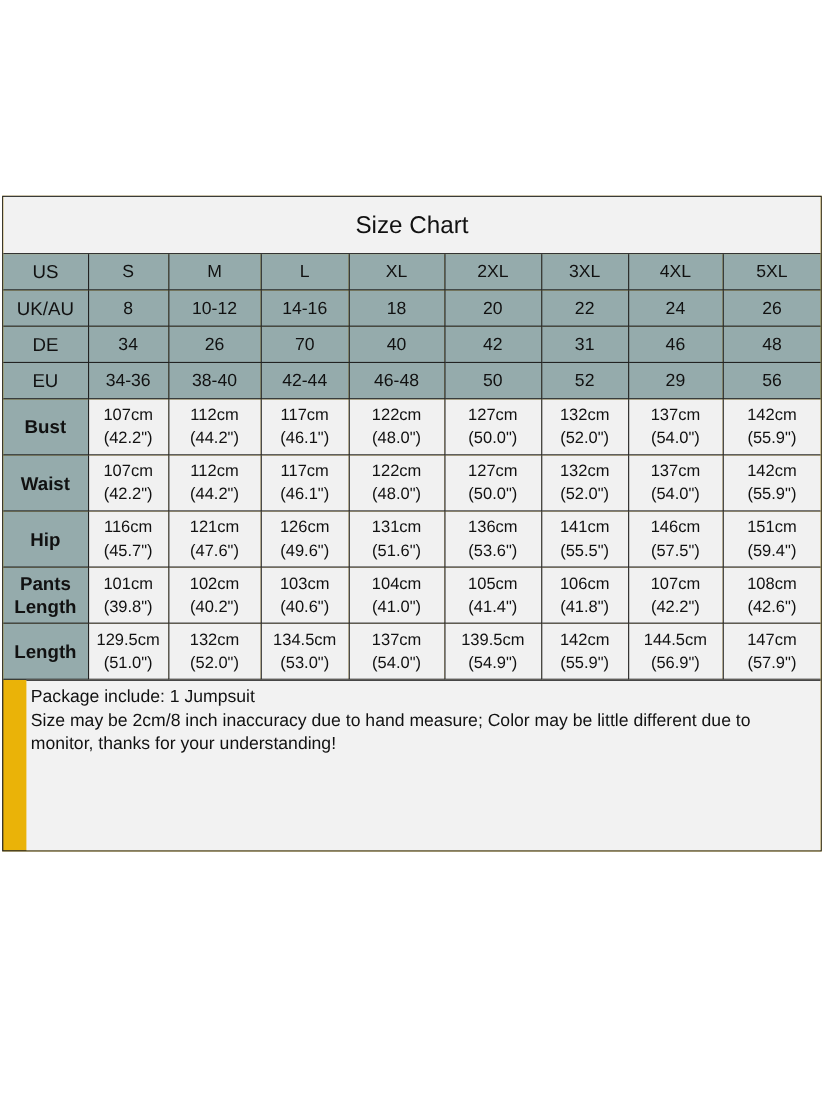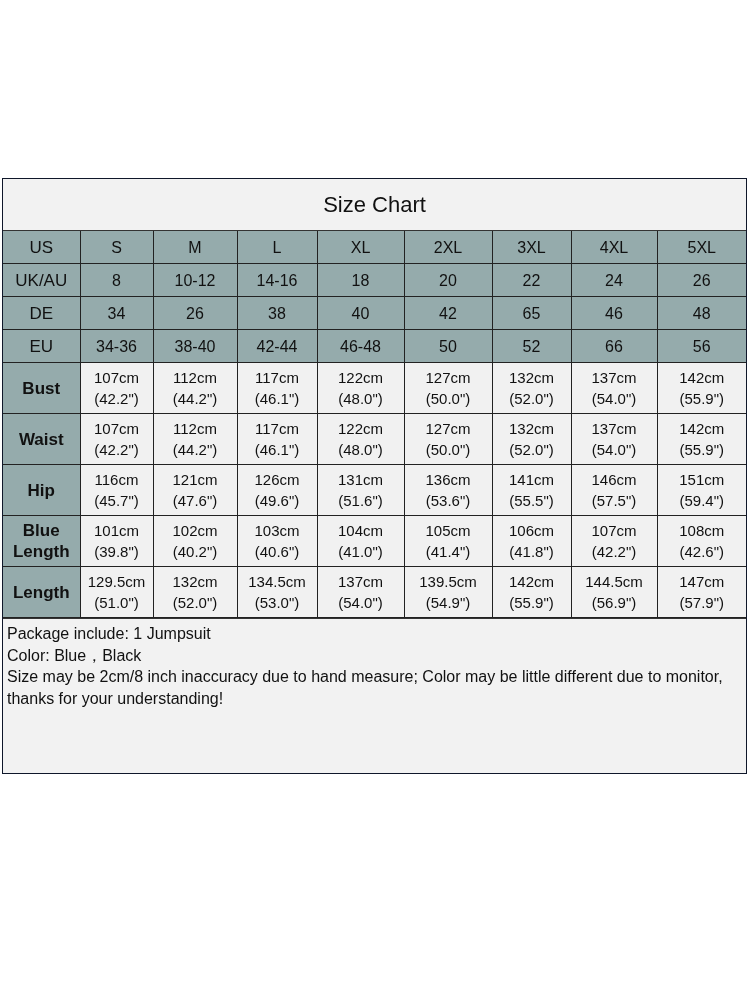--- a/index.html
+++ b/index.html
@@ -8,21 +8,21 @@
   .title { height:51px; line-height:51px; text-align:center; font-size:22px; background:#f2f2f2; border-bottom:1px solid #333; }
   table { border-collapse:collapse; width:743px; table-layout:fixed; }
   td { border:1px solid #222; text-align:center; vertical-align:middle; font-size:15px; padding:0; line-height:21px; }
   tr.hdr td { background:#95abac; height:32px; font-size:16px; }
   tr.hdr td.lbl { font-size:17px; }
   tr.meas td { background:#f1f1f1; height:50px; }
   tr.meas td.lbl { background:#95abac; font-size:17px;font-weight:bold; }
   table tr:first-child td { border-top:none; }
   table td:first-child { border-left:none; }
   table td:last-child { border-right:none; }
-  .notes { border-top:1px solid #333; padding:4px 4px 6px 4px; font-size:16px; line-height:21.7px; background:#f2f2f2; height:155px; box-sizing:border-box; }
+  .notes { border-top:1px solid #333; padding:4px 4px 6px 4px; font-size:16px; line-height:21.7px; background:#f2f2f2; height:155px; box-sizing:border-box;margin-left:21px; }
   .notes div { white-space:nowrap; }
   .notes .wrap { white-space:normal; }
 </style>
 </head>
 <body>
 
 <div class="sheet">
   <div class="title">Size Chart</div>
   <table>
     <colgroup>
@@ -56,36 +56,36 @@
           <td>18</td>
           <td>20</td>
           <td>22</td>
           <td>24</td>
           <td>26</td>
         </tr>
         <tr class="hdr">
           <td class="lbl">DE</td>
           <td>34</td>
           <td>26</td>
-          <td>38</td>
+          <td>70</td>
           <td>40</td>
           <td>42</td>
-          <td>65</td>
+          <td>31</td>
           <td>46</td>
           <td>48</td>
         </tr>
         <tr class="hdr">
           <td class="lbl">EU</td>
           <td>34-36</td>
           <td>38-40</td>
           <td>42-44</td>
           <td>46-48</td>
           <td>50</td>
           <td>52</td>
-          <td>66</td>
+          <td>29</td>
           <td>56</td>
         </tr>
         <tr class="meas">
           <td class="lbl">Bust</td>
           <td>
             <div>107cm</div>
             <div>(42.2")</div>
           </td>
           <td>
             <div>112cm</div>
@@ -181,21 +181,21 @@
             <div>146cm</div>
             <div>(57.5")</div>
           </td>
           <td>
             <div>151cm</div>
             <div>(59.4")</div>
           </td>
         </tr>
         <tr class="meas">
           <td class="lbl">
-            <div>Blue</div>
+            <div>Pants</div>
             <div>Length</div>
           </td>
           <td>
             <div>101cm</div>
             <div>(39.8")</div>
           </td>
           <td>
             <div>102cm</div>
             <div>(40.2")</div>
           </td>
@@ -256,16 +256,15 @@
           </td>
           <td>
             <div>147cm</div>
             <div>(57.9")</div>
           </td>
         </tr>
       </tbody>
   </table>
   <div class="notes">
     <div>Package include: 1 Jumpsuit</div>
-    <div>Color: Blue，Black</div>
     <div class="wrap">Size may be 2cm/8 inch inaccuracy due to hand measure; Color may be little different due to monitor, thanks for your understanding!</div>
   </div>
 </div>
 
 </body></html>

